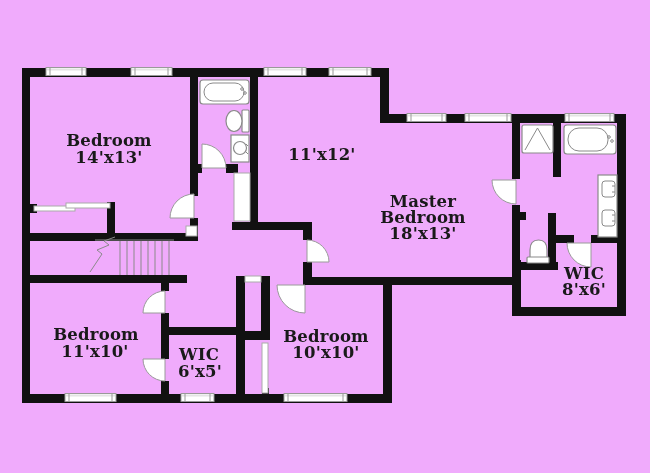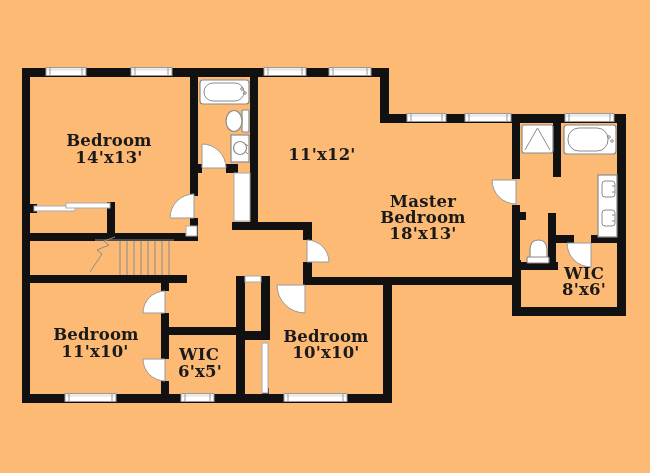--- a/index.html
+++ b/index.html
@@ -1,19 +1,19 @@
 <!DOCTYPE html>
 <html><head>
 <meta charset="utf-8">
 <style>
   html,body{margin:0;padding:0;background:#ffffff;}
   .canvas{
     position:relative;
     width:650px;height:473px;
-    background:#fdba74;
+    background:#f0abfc;
     overflow:hidden;
     font-family:"DejaVu Serif", serif;
   }
   svg{position:absolute;left:0;top:0;}
   .wall{fill:#111111;stroke:none;}
   .win{fill:#ffffff;stroke:#999999;stroke-width:1;}
   .winshade{fill:#e4e4e4;stroke:none;}
   .tick{stroke:#999999;stroke-width:1;}
   .door{fill:#ffffff;stroke:#9a9a9a;stroke-width:1;}
   .fix{fill:#ffffff;stroke:#8a8a8a;stroke-width:1.2;}

